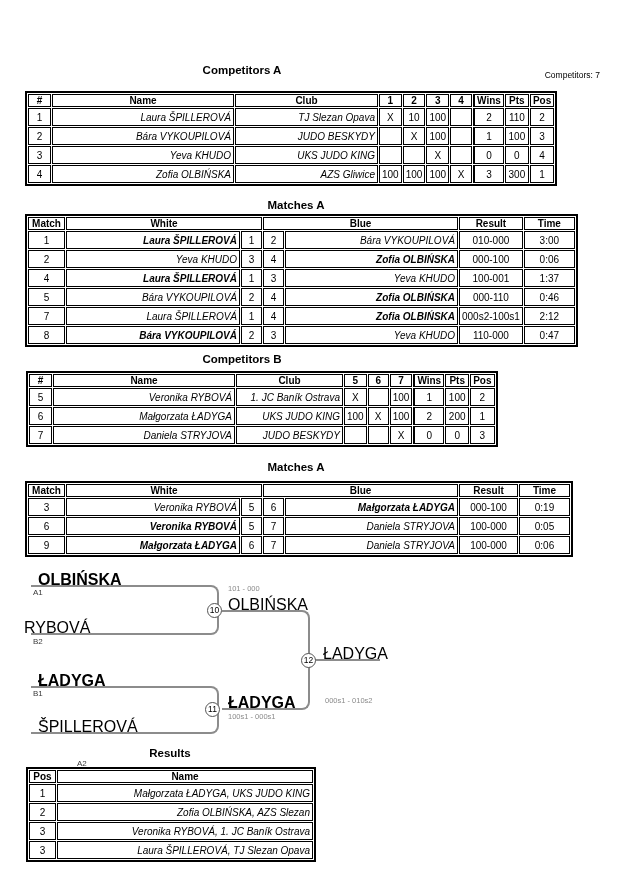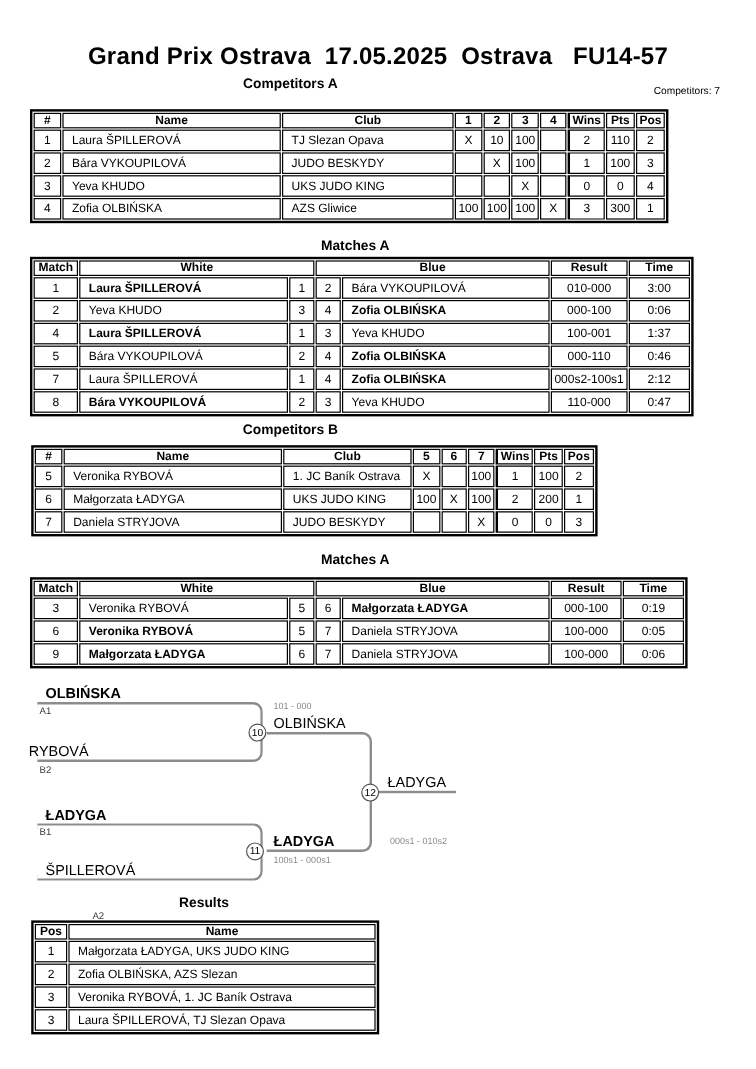--- a/index.html
+++ b/index.html
@@ -21,41 +21,40 @@
   table {
     position:absolute; border-collapse:separate; border-spacing:1px;
     border:2px solid #000; table-layout:fixed; background:#fff;
   }
   th, td {
     border:1px solid #000; font-size:10px; padding:0 2px; overflow:hidden;
     white-space:nowrap; vertical-align:middle; background:#fff;
   }
   th { font-weight:bold; text-align:center; height:13px; }
   td { height:18px; text-align:center; }
-  td.l { text-align:left; padding-left:7px; }
+  td.l { text-align:right; padding-left:7px;font-style:italic; }
   .thickl { border-left:2px solid #000 !important; }
   .b { font-weight:bold; }
 
   
   .bk-line { position:absolute; border:0 solid #8c8c8c; }
-  .bk-name { position:absolute; font-size:12px; white-space:nowrap; }
+  .bk-name { position:absolute; font-size:16px; white-space:nowrap; }
   .bk-seed { position:absolute; font-size:8px; color:#3a3a3a; }
   .bk-score { position:absolute; font-size:7.5px; color:#8a8a8a; white-space:nowrap; }
   .bk-node {
     position:absolute; width:15px; height:15px; border:1px solid #555;
     border-radius:50%; background:#fff; font-size:8.5px; line-height:13px;
     text-align:center; color:#000;
   }
 </style>
 </head>
 <body>
 
 <div class="page">
 
-  <div class="title">Grand Prix Ostrava  17.05.2025  Ostrava   FU14-57</div>
   <div class="heading" style="left:242px; top:64px;">Competitors A</div>
   <div class="comp-count">Competitors: 7</div>
 
   <table style="left:25px; top:91px;">
     <colgroup>
       <col style="width:23px">
         <col style="width:182px">
         <col style="width:143px">
       <col style="width:22px">
         <col style="width:22px">

